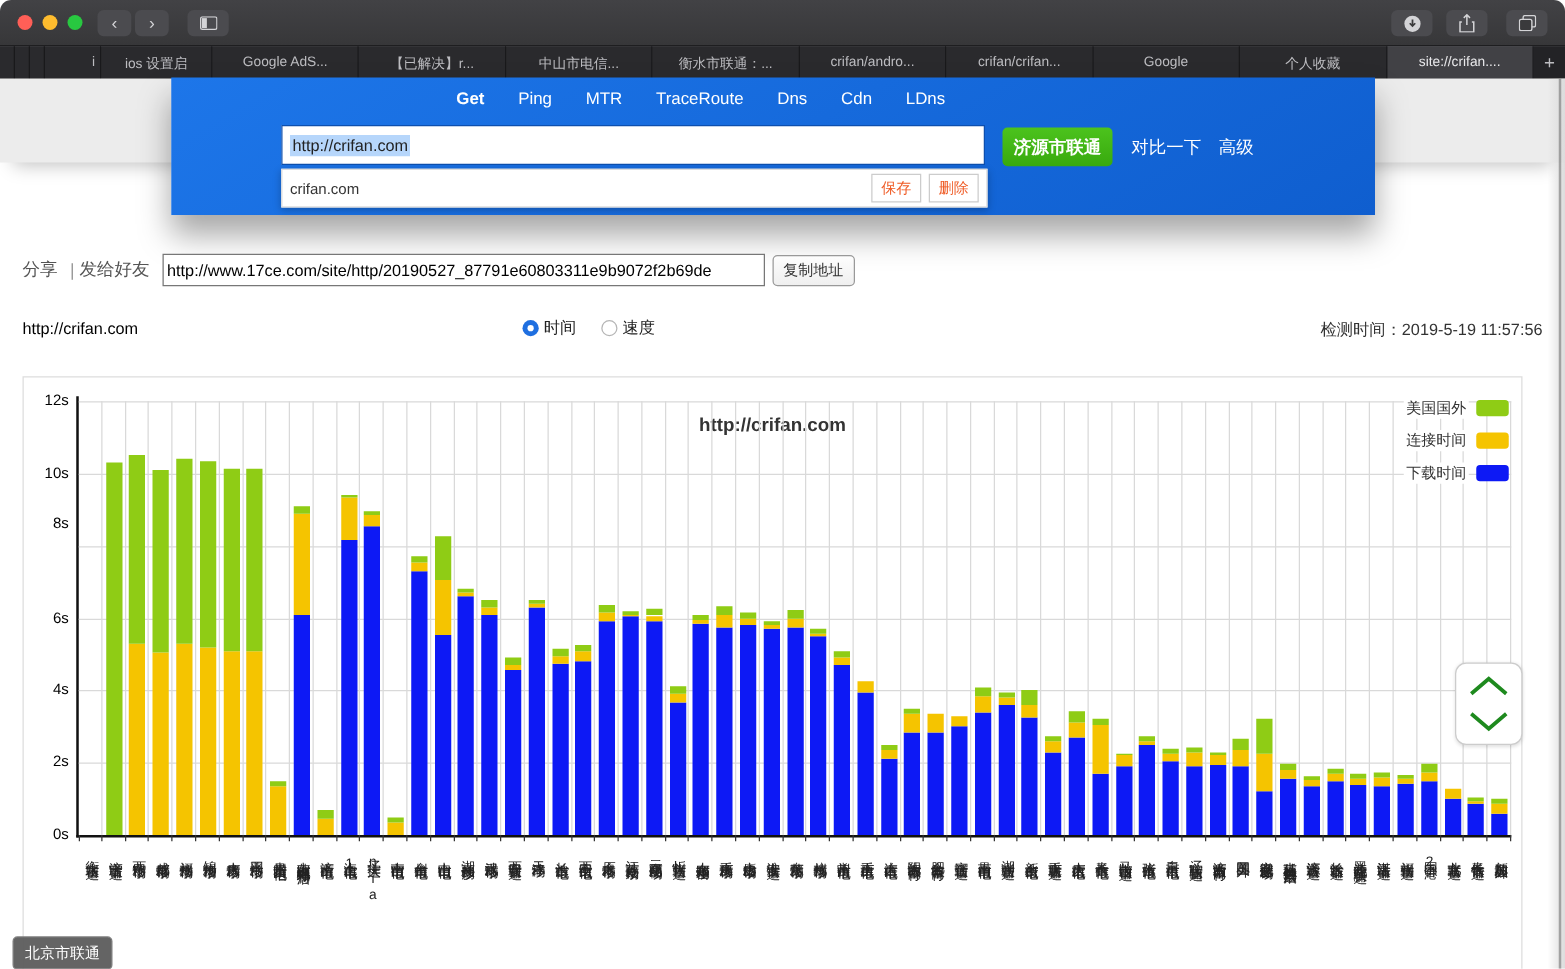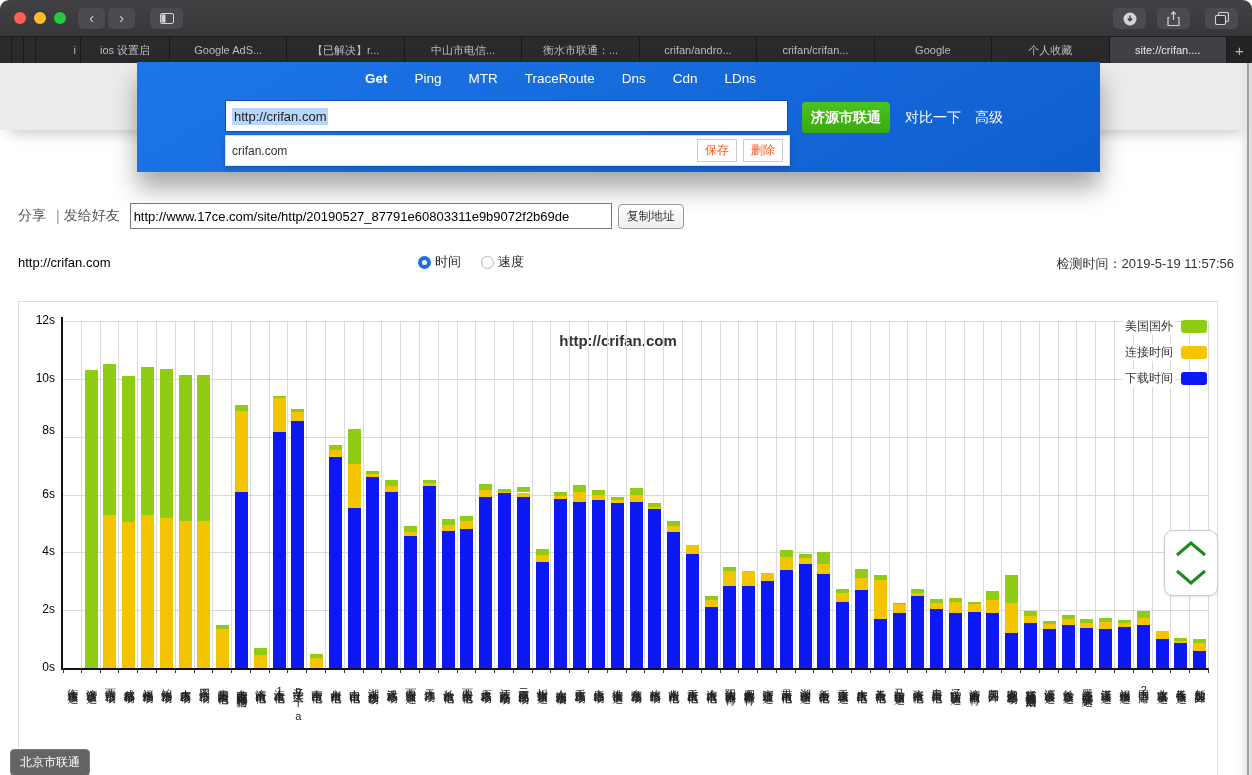--- a/index.html
+++ b/index.html
@@ -241,21 +241,21 @@
       <div class="axis-y"></div>
       <div class="axis-x"></div>
     <div class="ylab" style="top: 339px;">0s</div>
         <div class="hgrid" style="top: 289.167px;"></div>
         <div class="ylab" style="top: 281.167px;">2s</div>
         <div class="hgrid" style="top: 231.333px;"></div>
         <div class="ylab" style="top: 223.333px;">4s</div>
         <div class="hgrid" style="top: 173.5px;"></div>
         <div class="ylab" style="top: 165.5px;">6s</div>
         <div class="hgrid" style="top: 115.667px;"></div>
-        <div class="ylab" style="top: 102px;">8s</div>
+        <div class="ylab" style="top: 90px;">8s</div>
         <div class="hgrid" style="top: 57.8333px;"></div>
         <div class="ylab" style="top: 49.8333px;">10s</div>
         <div class="hgrid" style="top: 0px;"></div>
         <div class="ylab" style="top: -8px;">12s</div>
         <div class="vgrid" style="left: 17.7869px;"></div>
         <div class="vgrid" style="left: 36.5738px;"></div>
         <div class="vgrid" style="left: 55.3607px;"></div>
         <div class="vgrid" style="left: 74.1475px;"></div>
         <div class="vgrid" style="left: 92.9344px;"></div>
         <div class="vgrid" style="left: 111.721px;"></div>

